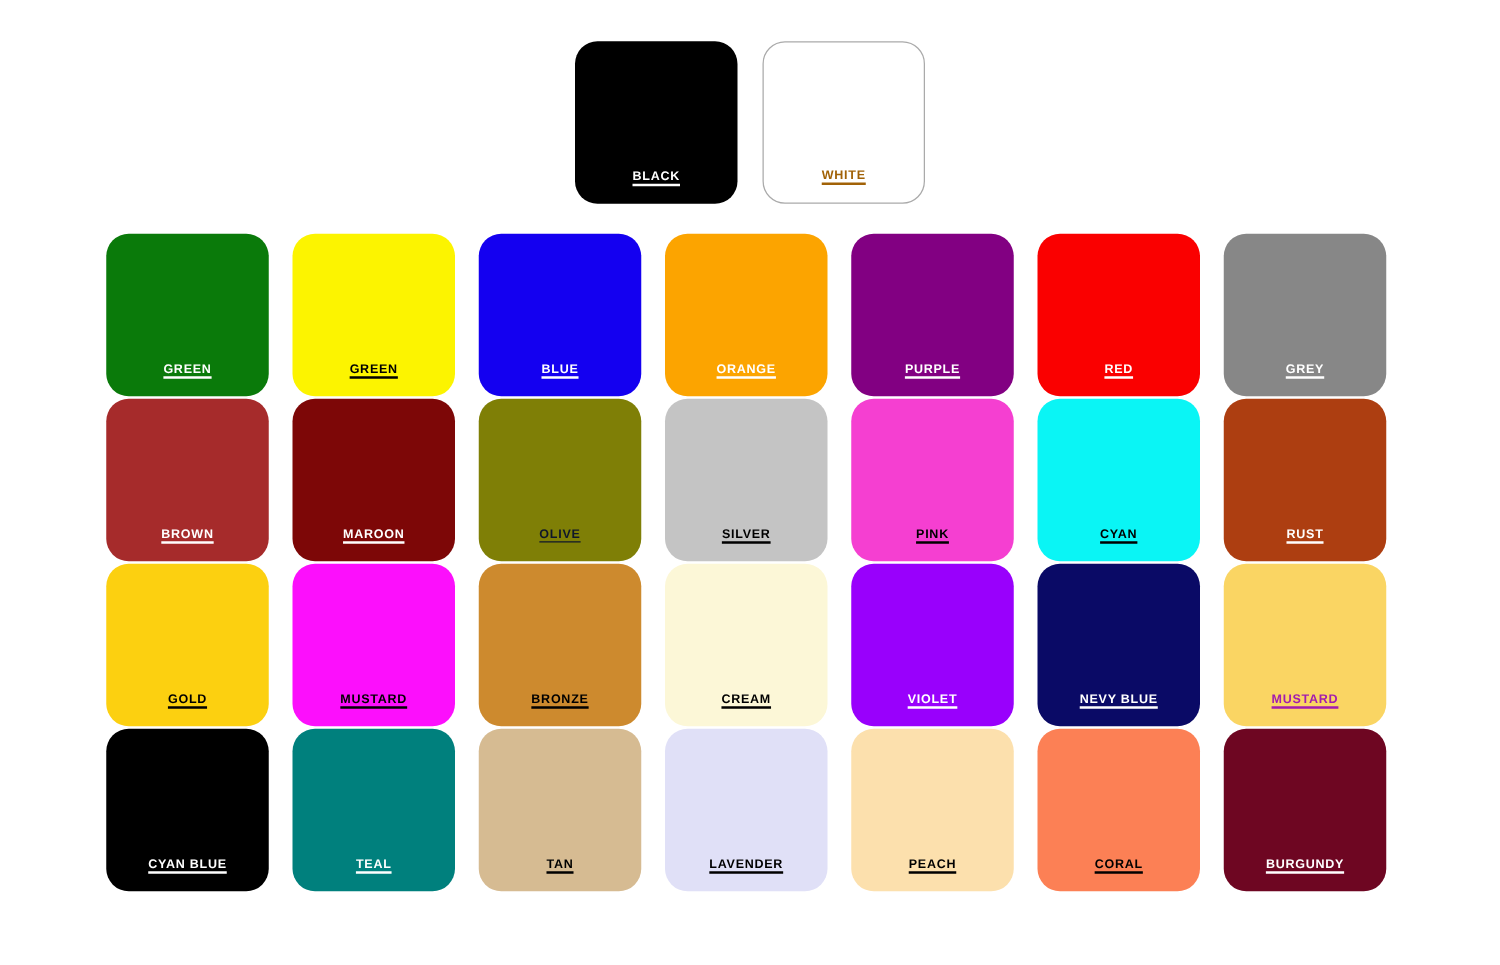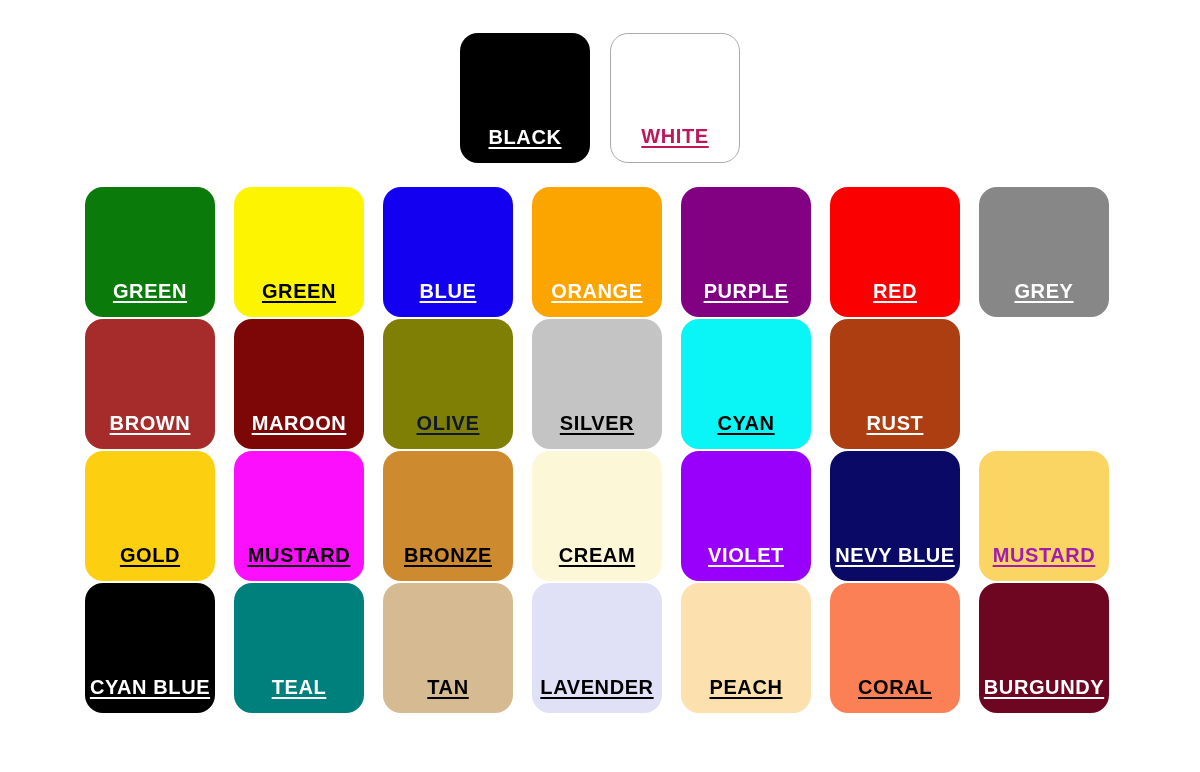--- a/index.html
+++ b/index.html
@@ -54,21 +54,21 @@
     display: flex;
     align-items: flex-end;
     justify-content: center;
     flex: 0 0 auto;
   }
   .swatch.bordered {
     border: 1px solid #aaaaaa;
   }
 
   .swatch-label {
-    font-size: 20px;
+    font-size: 10px;
     font-weight: bold;
     letter-spacing: 0.6px;
     line-height: 1;
     padding-bottom: 16px;
     text-align: center;
     white-space: nowrap;
     user-select: none;
   }
   .swatch-label.underlined {
     text-decoration: underline;
@@ -79,21 +79,21 @@
 </head>
 <body>
 
 <div id="palette-board">
 
   <div class="top-row">
       <div class="swatch" style="background: rgb(0, 0, 0);">
         <div class="swatch-label underlined" style="color: rgb(255, 255, 255);">BLACK</div>
       </div>
       <div class="swatch bordered" style="background: rgb(255, 255, 255);">
-        <div class="swatch-label underlined" style="color: #be185d;">WHITE</div>
+        <div class="swatch-label underlined" style="color: #a16207;">WHITE</div>
       </div>
     </div>
 
   <div class="grid-rows">
       <div class="grid-row">
         <div class="swatch" style="background: rgb(10, 122, 10);">
           <div class="swatch-label underlined" style="color: rgb(255, 255, 255);">GREEN</div>
         </div>
         <div class="swatch" style="background: rgb(252, 244, 0);">
           <div class="swatch-label underlined" style="color: rgb(0, 0, 0);">GREEN</div>
@@ -119,20 +119,23 @@
           <div class="swatch-label underlined" style="color: rgb(255, 255, 255);">BROWN</div>
         </div>
         <div class="swatch" style="background: rgb(125, 7, 7);">
           <div class="swatch-label underlined" style="color: rgb(255, 255, 255);">MAROON</div>
         </div>
         <div class="swatch" style="background: rgb(127, 127, 6);">
           <div class="swatch-label underlined" style="color: #0f172a; text-decoration: underline;">OLIVE</div>
         </div>
         <div class="swatch" style="background: rgb(196, 196, 196);">
           <div class="swatch-label underlined" style="color: rgb(0, 0, 0);">SILVER</div>
+        </div>
+        <div class="swatch" style="background: rgb(245, 63, 209);">
+          <div class="swatch-label underlined" style="color: rgb(0, 0, 0);">PINK</div>
         </div>
         <div class="swatch" style="background: rgb(10, 245, 245);">
           <div class="swatch-label underlined" style="color: rgb(0, 0, 0);">CYAN</div>
         </div>
         <div class="swatch" style="background: rgb(173, 62, 17);">
           <div class="swatch-label underlined" style="color: rgb(255, 255, 255);">RUST</div>
         </div>
       </div>
       <div class="grid-row">
         <div class="swatch" style="background: rgb(252, 208, 16);">

